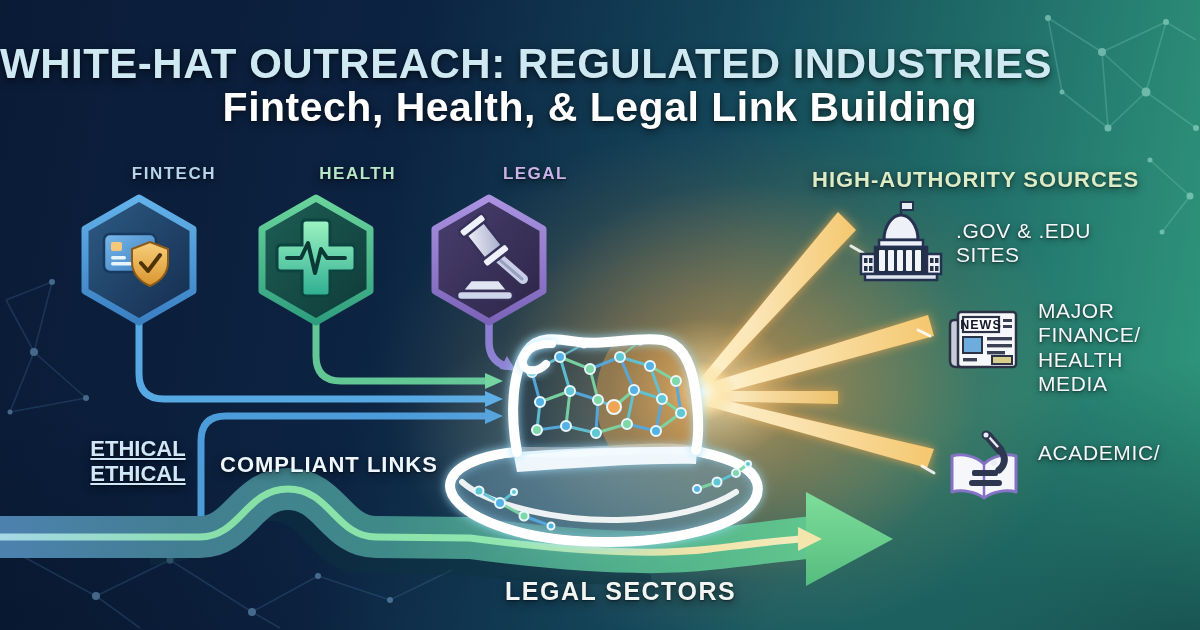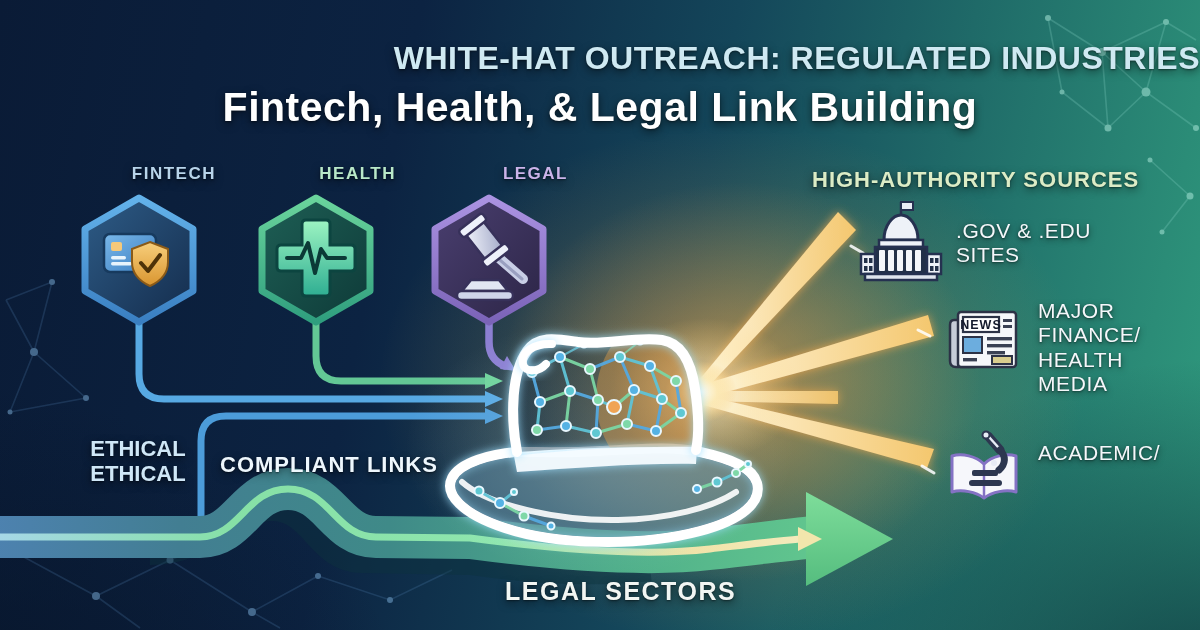--- a/index.html
+++ b/index.html
@@ -8,32 +8,32 @@
     font-family:"Liberation Sans",sans-serif;
     background:
       radial-gradient(520px 380px at 61% 61%, rgba(244,170,70,.34), rgba(244,170,70,0) 68%),
       radial-gradient(780px 560px at 103% 112%, rgba(9,38,54,.78), rgba(9,38,54,0) 62%),
       radial-gradient(840px 620px at -6% 118%, rgba(7,20,40,.85), rgba(7,20,40,0) 58%),
       linear-gradient(101deg,#0a1b36 0%,#0c2342 32%,#14465a 56%,#1f6a68 74%,#2b8c77 92%,#2f9b7e 100%);
   }
   #art{position:absolute;left:0;top:0;}
   .txt{position:absolute;font-weight:700;white-space:nowrap;
        text-shadow:0 3px 8px rgba(0,0,0,.55),0 1px 2px rgba(0,0,0,.45);}
-  .title{left:0;right:0;top:40px;text-align:right;font-size:32px;letter-spacing:.5px;color:#cfe9f2;}
+  .title{left:0;right:0;top:40px;text-align:left;font-size:42px;letter-spacing:.5px;color:#cfe9f2;}
   .subtitle{left:0;right:0;top:84px;text-align:center;font-size:41px;letter-spacing:.5px;color:#ffffff;}
   .sector-label{top:164px;width:160px;text-align:right;font-size:17px;letter-spacing:1.5px;}
   .lbl-fintech{left:56px;color:#b8d4ea;}
   .lbl-health{left:236px;color:#b9e8c9;}
   .lbl-legal{left:408px;color:#cbb4ea;}
   .src-heading{left:812px;top:167px;font-size:22px;letter-spacing:1px;color:#dcecc6;}
   .src-text{position:absolute;font-weight:400;font-size:21px;line-height:1.16;
             letter-spacing:.6px;color:#f4f7fa;
             text-shadow:0 2px 6px rgba(0,0,0,.55),0 1px 2px rgba(0,0,0,.4);}
   .ln{display:block;}
-  .ethical{left:58px;top:437px;width:160px;text-align:center;font-size:22px;line-height:1.12;color:#cfe7f7;}
+  .ethical{left:58px;top:437px;width:160px;text-align:center;font-size:22px;line-height:1.12;color:#cfe7f7;text-decoration:underline;}
   .compliant{left:220px;top:452px;font-size:22px;letter-spacing:1px;color:#eef7fd;}
   .ymyl{left:505px;top:577px;font-size:25px;letter-spacing:1.5px;color:#f2f6f3;}
   
   .mE1{stroke:#5fc3d6}.mE2{stroke:#7bd6a4}.mE3{stroke:#55a9e0}
   .mE1,.mE2,.mE3{stroke-width:3;stroke-linecap:round;opacity:.95;}
   .thin{stroke-width:2;opacity:.8;}
   .nB{fill:#55b2e4}.nT{fill:#5fc8d2}.nG{fill:#7fd8a8}.nO{fill:#f0a455}
   .nB,.nT,.nG,.nO{stroke:#e9f8ff;stroke-width:2;}
   .cstL{fill:none;stroke-width:1.6;}
 </style>

